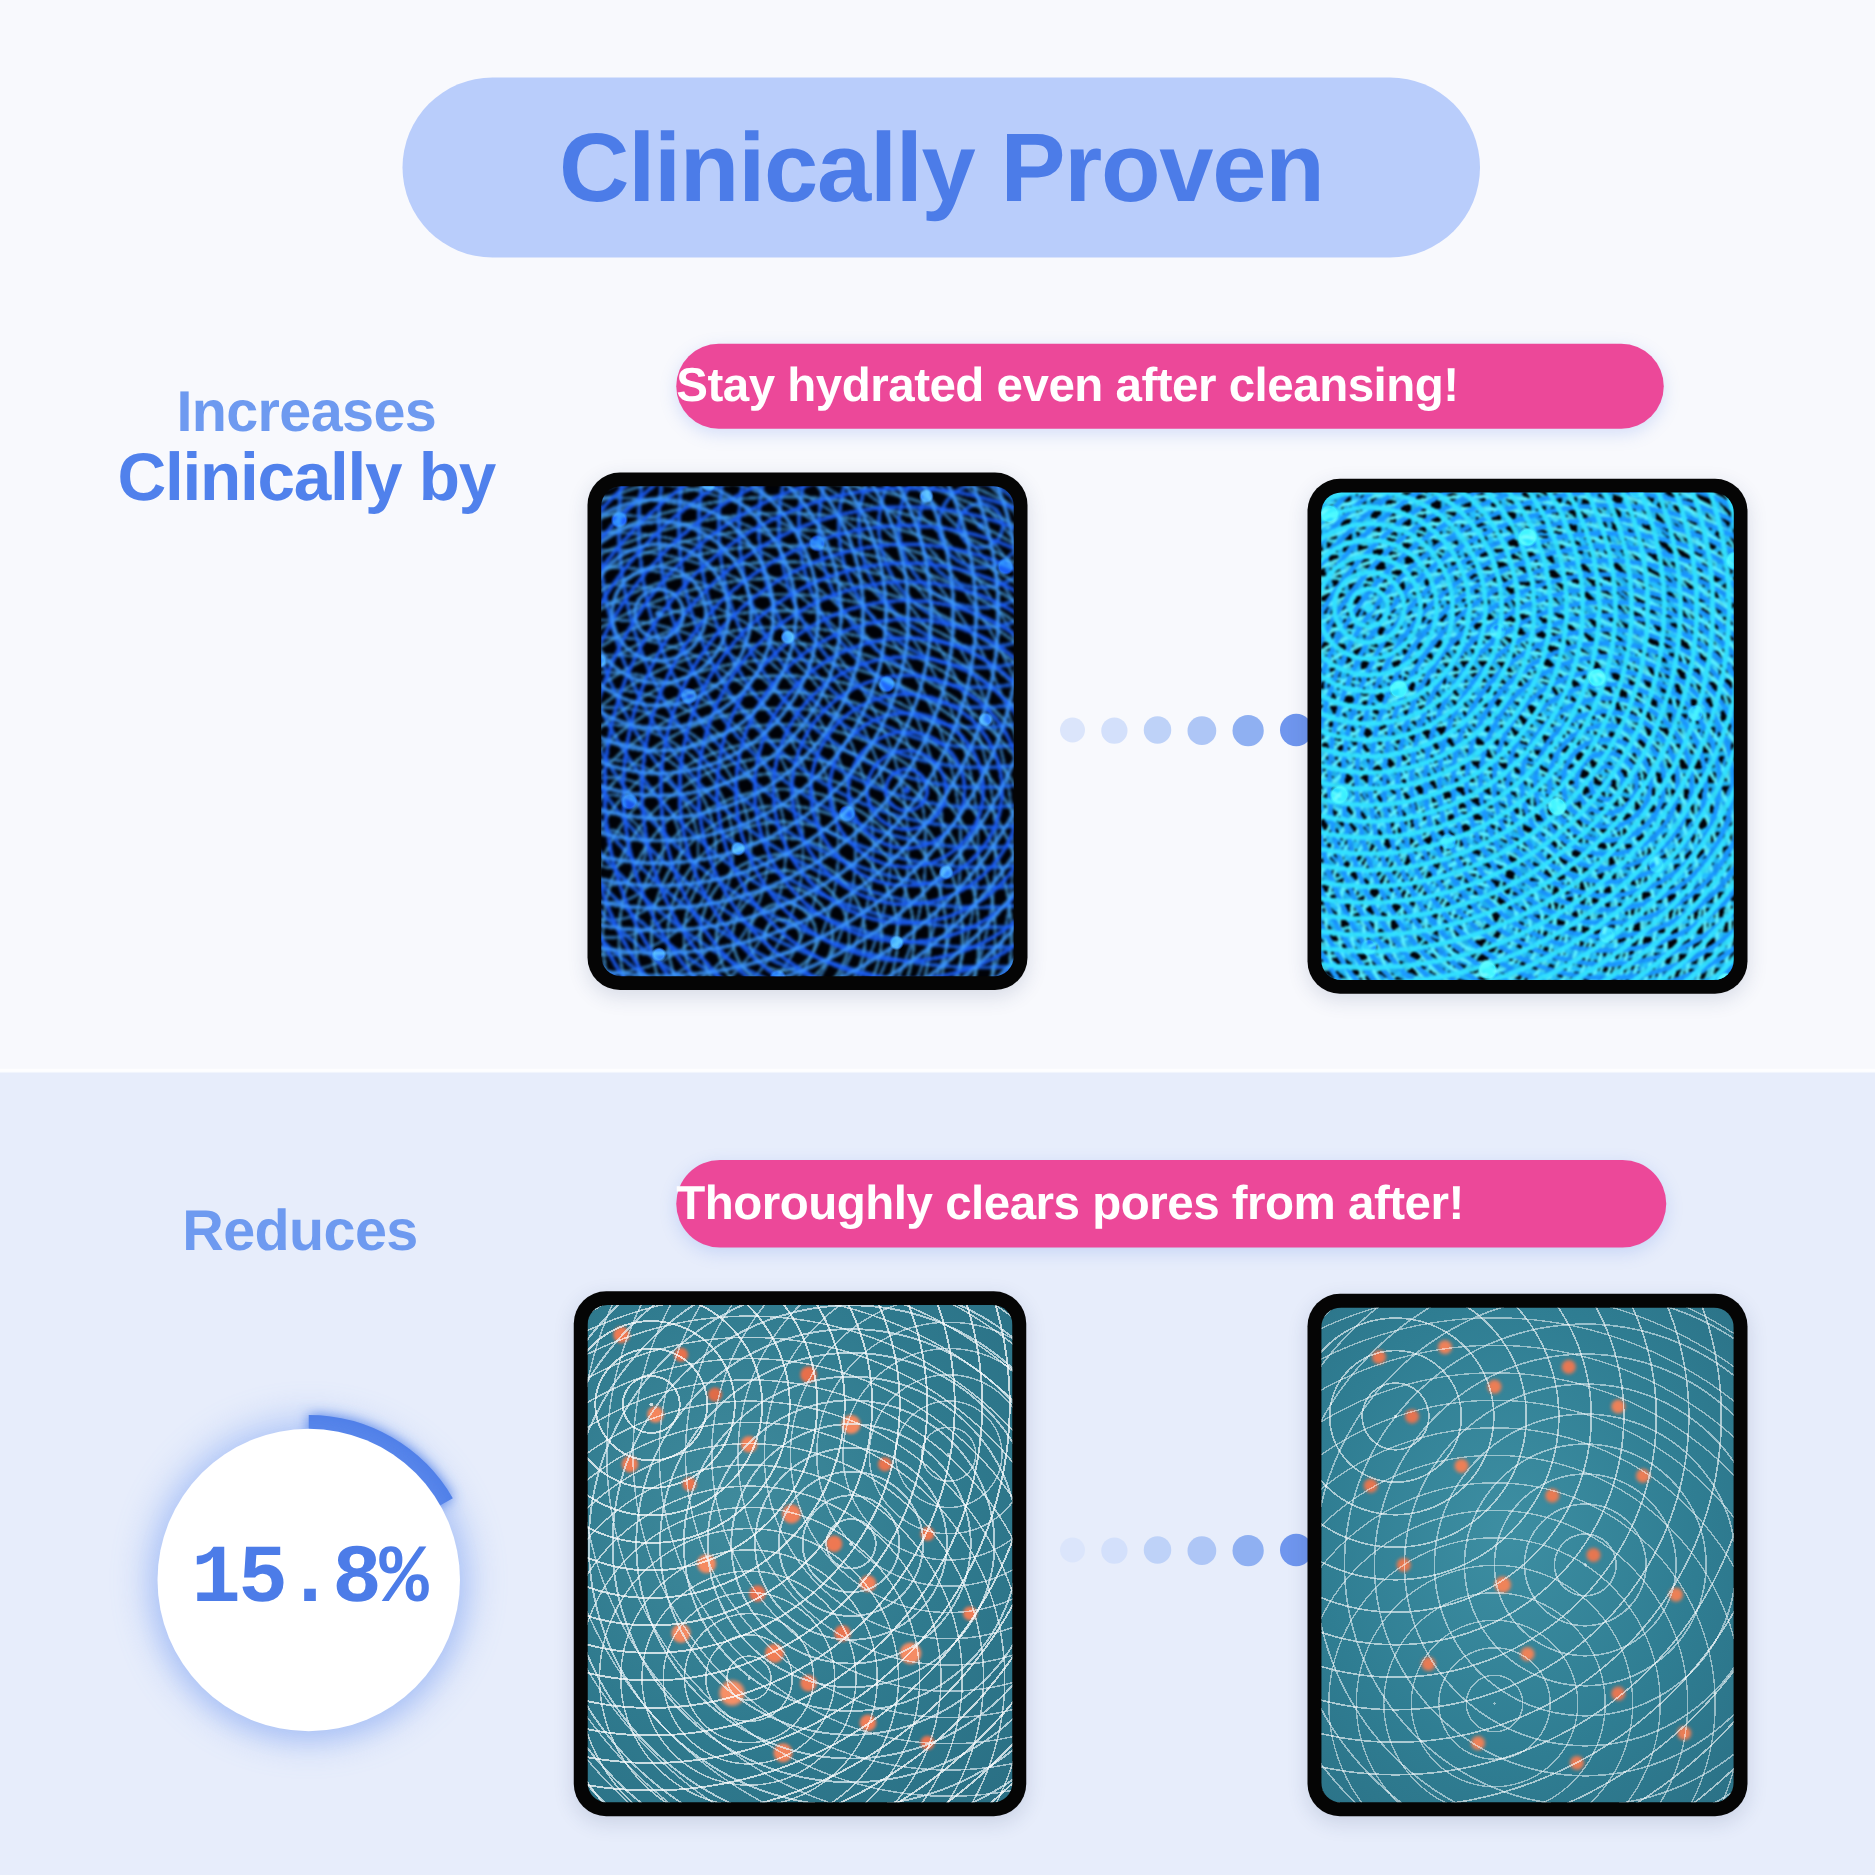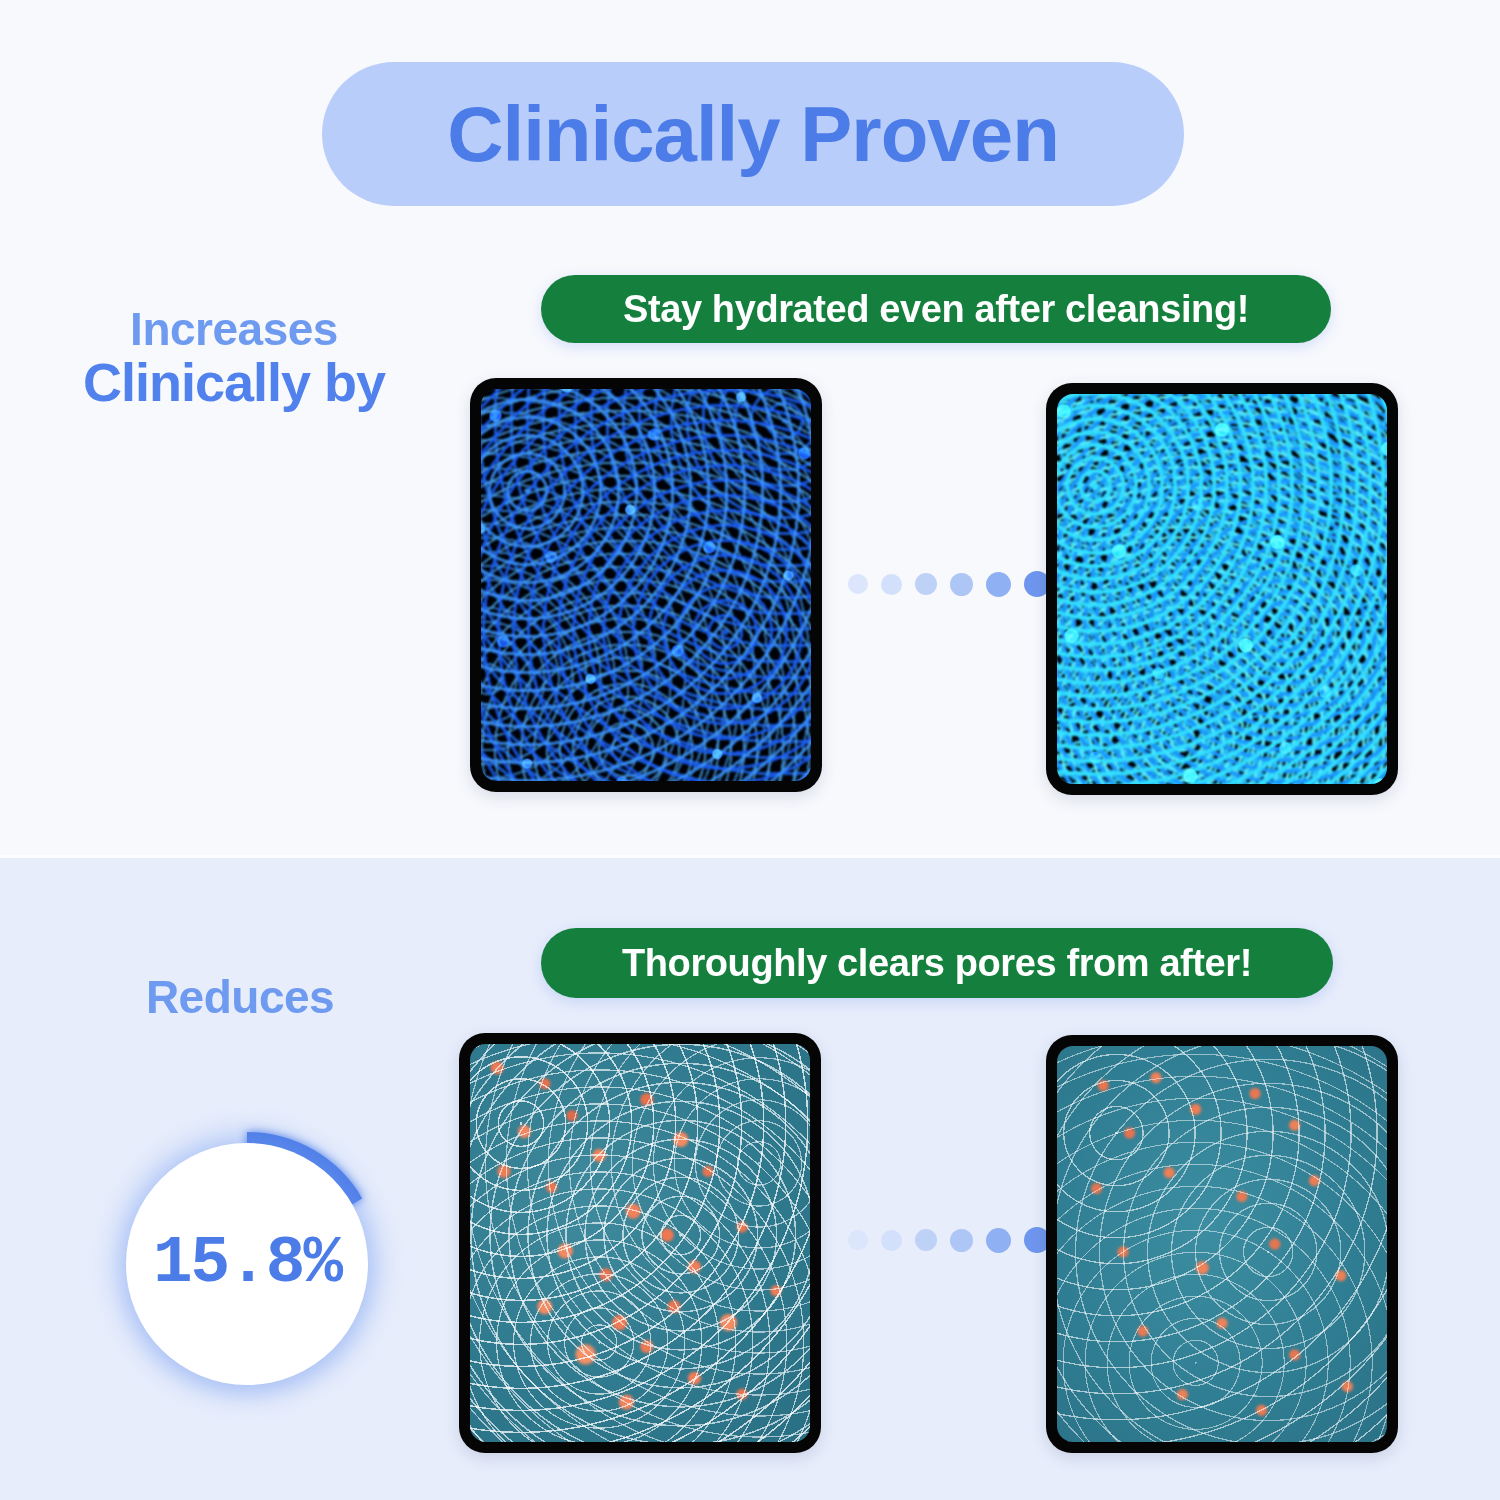--- a/index.html
+++ b/index.html
@@ -32,22 +32,22 @@
   .title-pill span {
     color:#4c7ce8;
     font-size:78px;
     font-weight:bold;
     letter-spacing:-1px;
     line-height:1;
   }
 
   
   .stat-block { position:absolute; width:380px; text-align:center; }
-  .stat-block.hydration { left:44px; top:305px; }
-  .stat-block.sebum     { left:50px; top:960px;margin-top:13px; }
+  .stat-block.hydration { left:55px; top:305px; }
+  .stat-block.sebum     { left:50px; top:960px; }
 
   .stat-line1 {
     color:#6e9af0; font-size:46px; font-weight:600; line-height:1.05;
     letter-spacing:-0.5px;
   }
   .stat-line2 {
     color:#5081ec; font-size:54px; font-weight:bold; line-height:1.1;
     letter-spacing:-1px;
   }
 
@@ -79,23 +79,23 @@
   .gauge-wrap.g2 .gauge-disc { left:18px; top:48px; width:242px; height:242px;font-family:Liberation Mono, monospace; }
 
   .gauge-value {
     color:#4c7ce8; font-size:66px; font-weight:bold; letter-spacing:-2px;
     line-height:1;
   }
 
   
   .banner {
     position:absolute;
-    background:#15803d;
+    background:#ec4899;
     border-radius:44px;
-    display:flex; align-items:center; justify-content:center;
+    display:flex; align-items:center; justify-content:flex-start;
     box-shadow:0 4px 14px rgba(85,128,232,0.22);
   }
   .banner.b1 { left:541px; top:275px; width:790px; height:68px; }
   .banner.b2 { left:541px; top:928px; width:792px; height:70px; }
   .banner span {
     color:#ffffff; font-size:38px; font-weight:600; letter-spacing:-0.4px;
     white-space:nowrap;
   }
 
   

